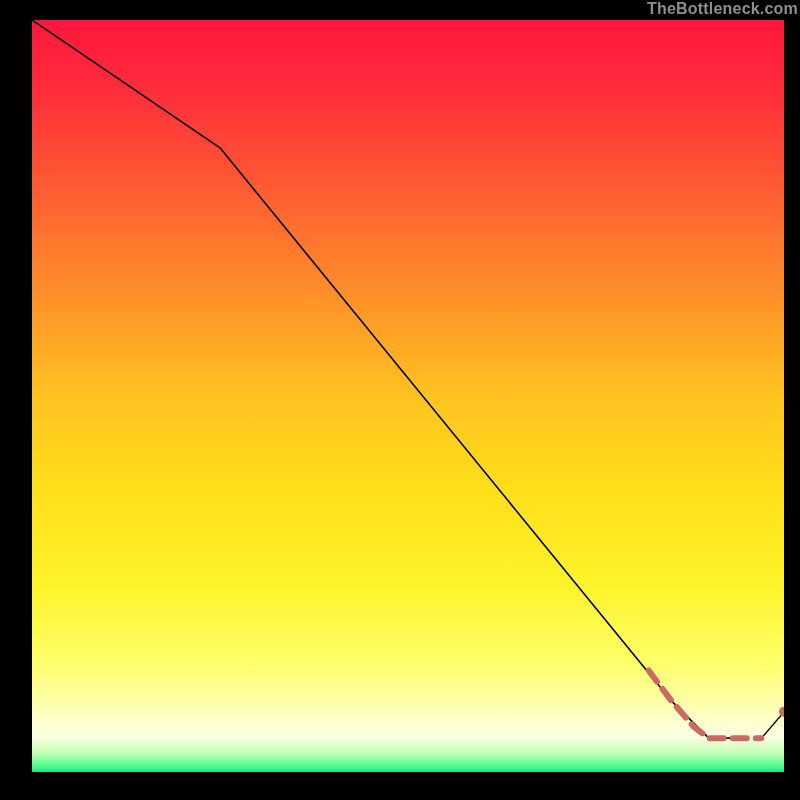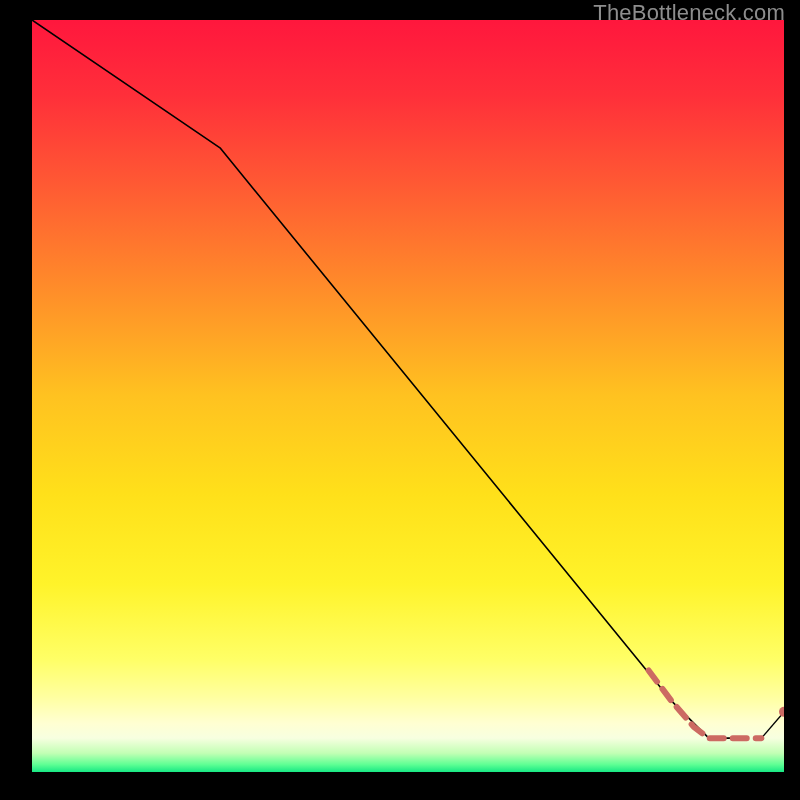--- a/index.html
+++ b/index.html
@@ -35,24 +35,24 @@
   svg.series {
     position: absolute;
     left: 0;
     top: 0;
     width: 752px;
     height: 752px;
   }
   .watermark {
     position: absolute;
     top: 0px;
-    right: 15px;
+    right: 2px;
     font-family: Arial, Helvetica, sans-serif;
-    font-size: 22px;
-    font-weight: 400;
+    font-size: 16px;
+    font-weight: 700;
     letter-spacing: 0.2px;
     color: #8d8d8d;
     user-select: none;
   }
 </style>
 </head>
 <body>
 <div class="frame">
 
   <div class="watermark">TheBottleneck.com</div>

